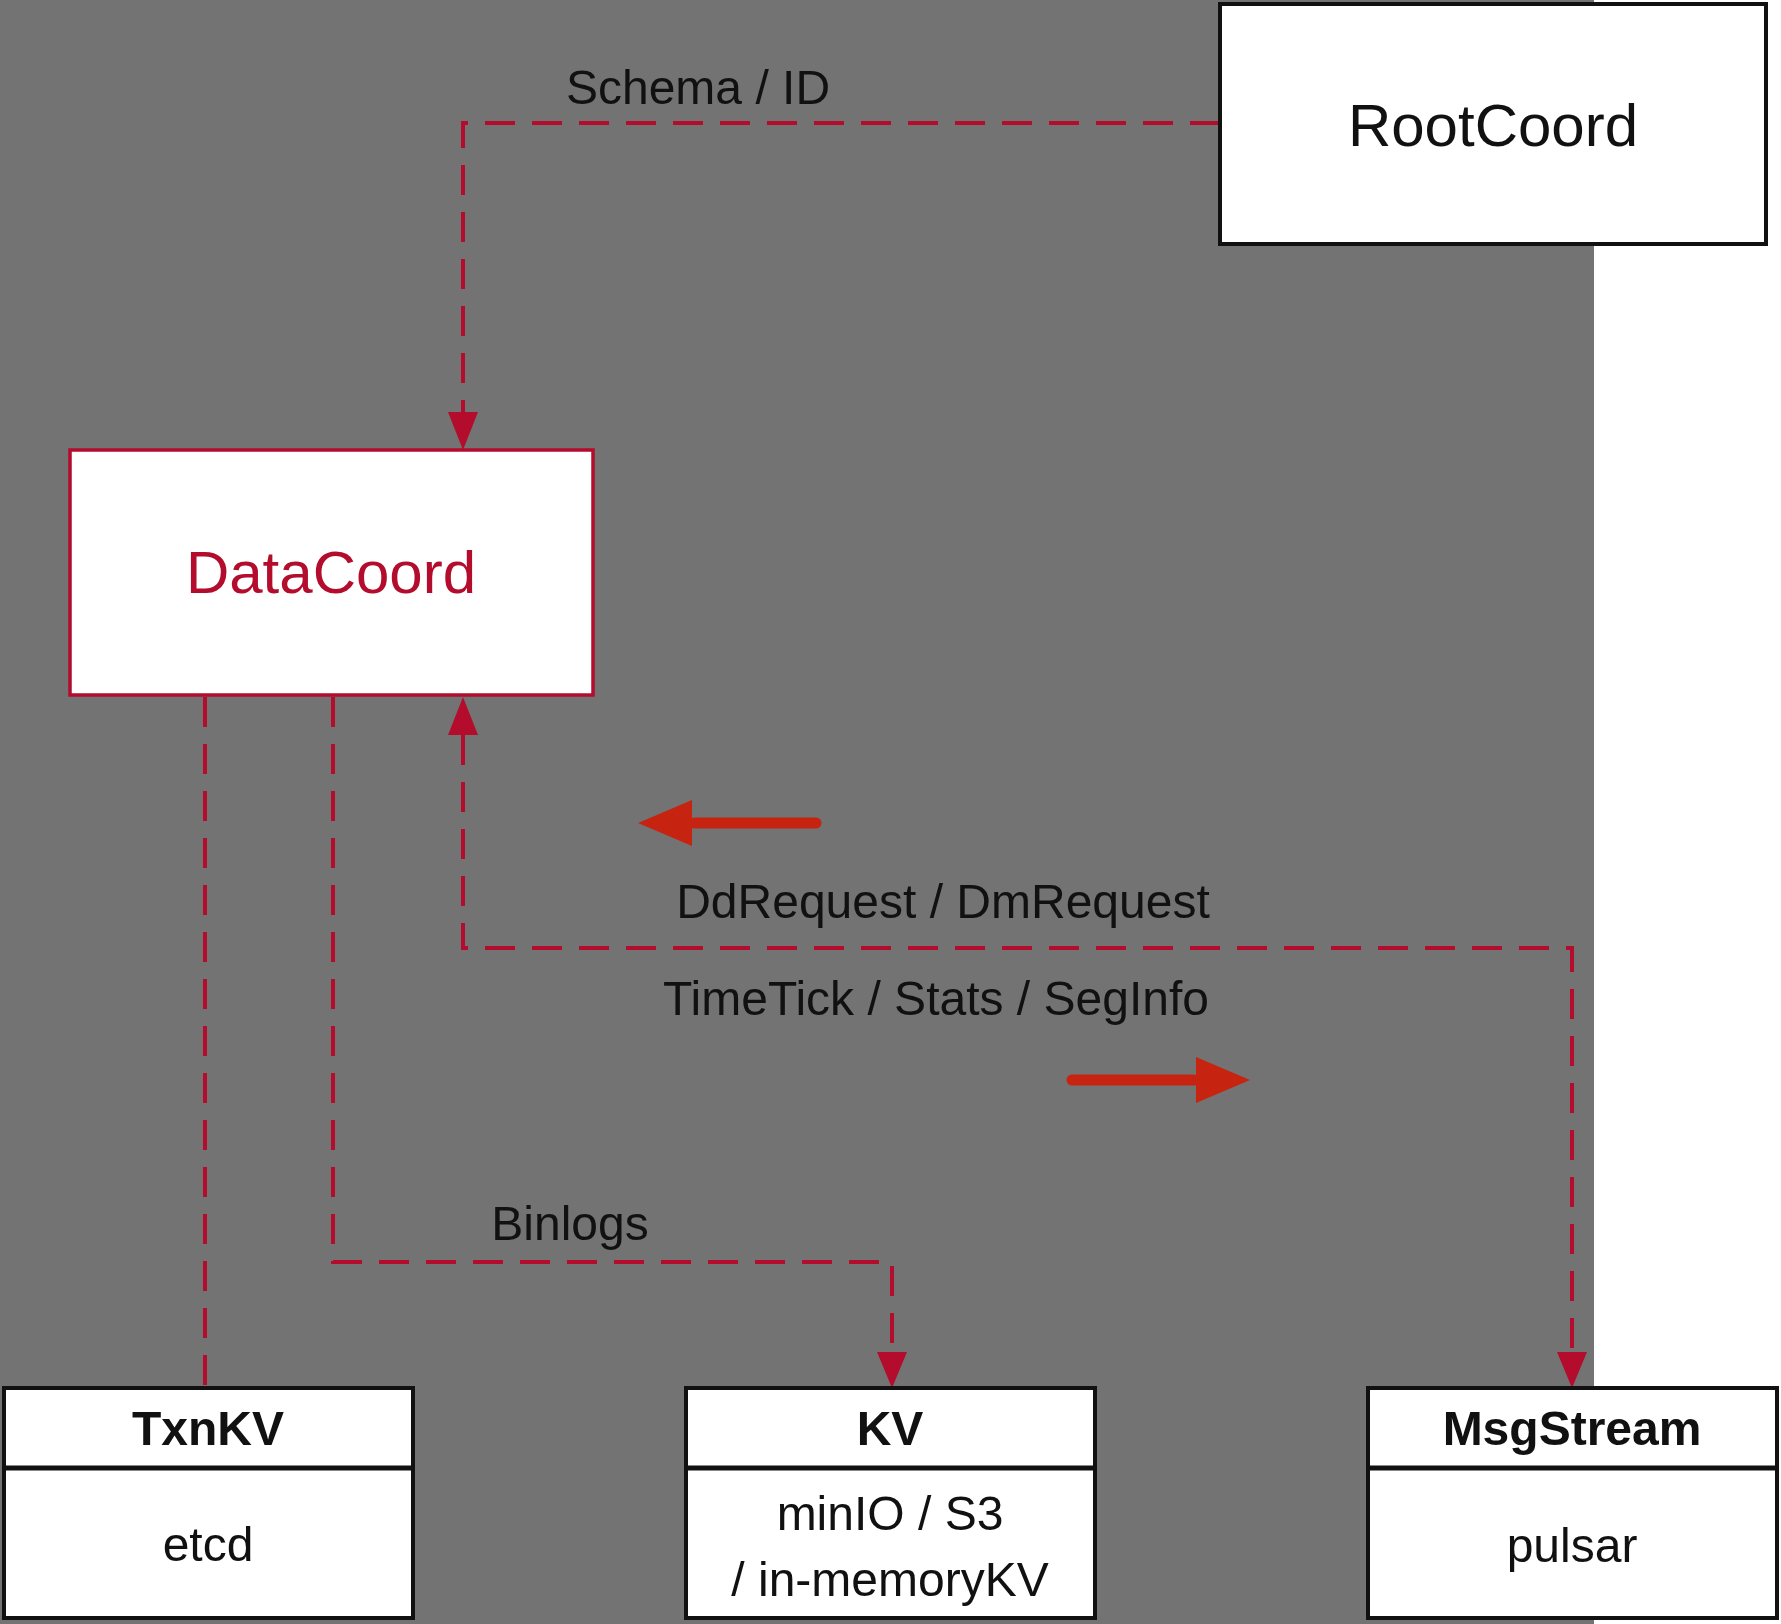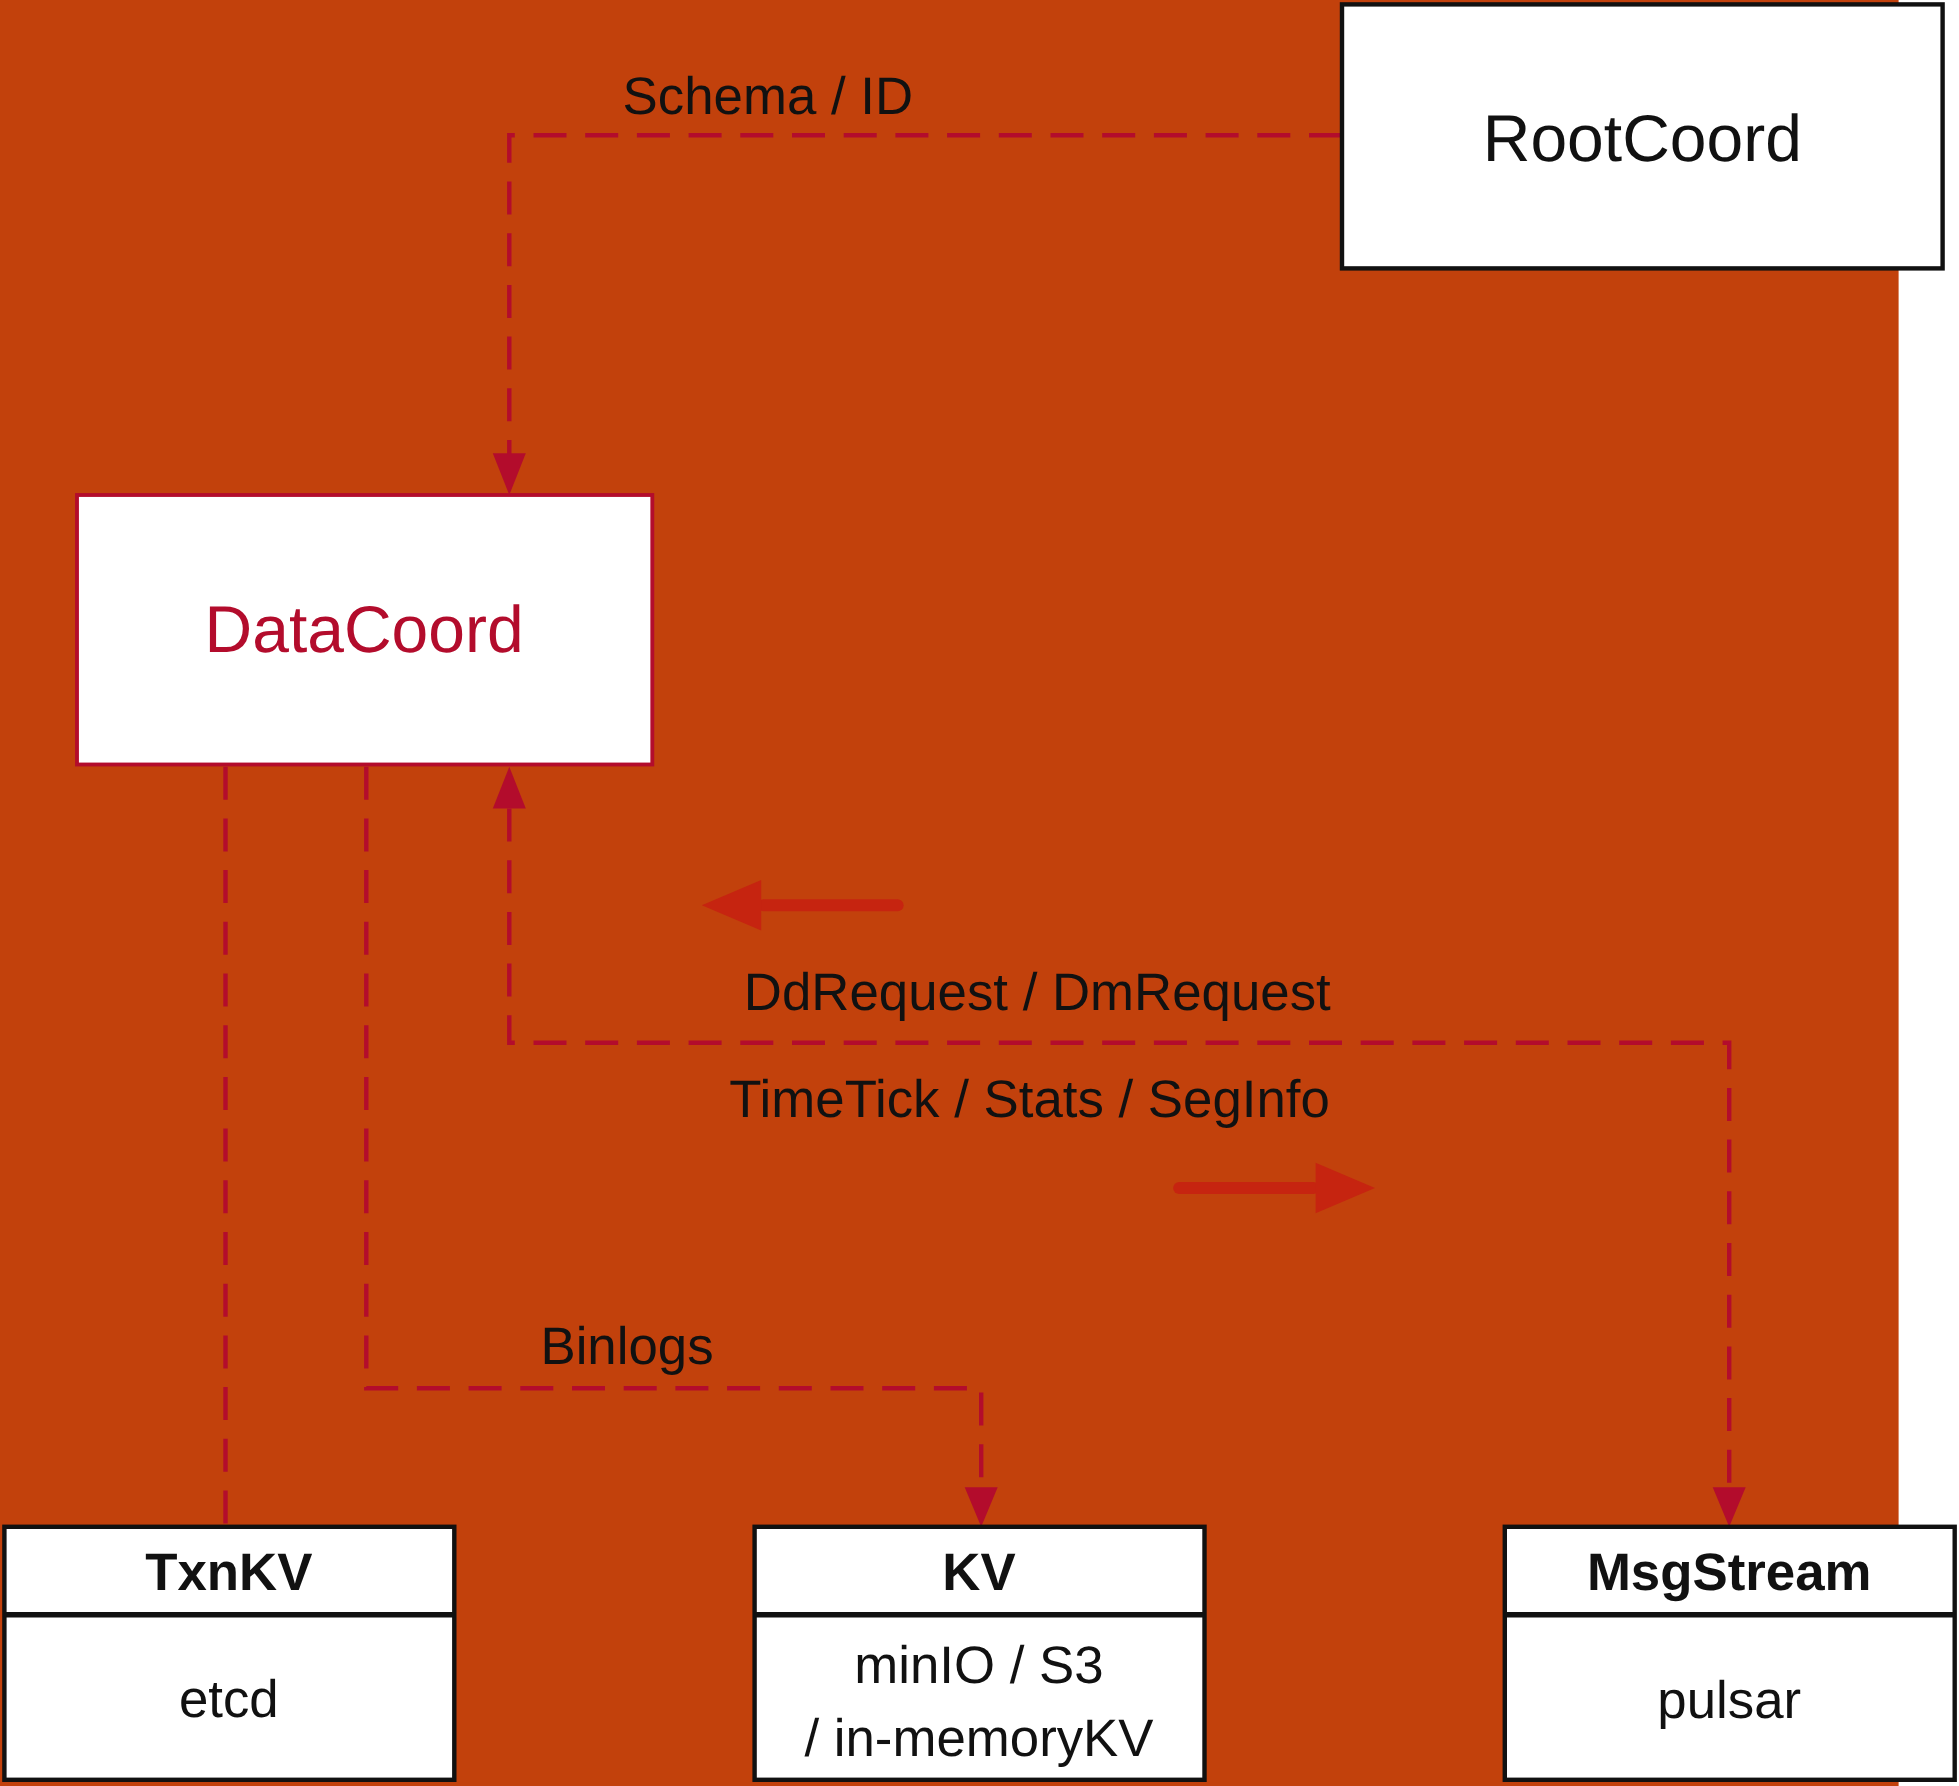--- a/index.html
+++ b/index.html
@@ -2,23 +2,23 @@
 <html style="--crimson: #b30c2c; --arrow-red: #c62410; --black: #111111;"><head>
 <meta charset="utf-8">
 <style>
   html, body {
     margin: 0;
     padding: 0;
     background: #ffffff;
   }
   .stage {
     position: relative;
-    width: 1726px;
+    width: 1594px;
     height: 1624px;
-    background: #c2410c;
+    background: #737373;
     font-family: "Liberation Sans", sans-serif;
   }
   svg { display: block; }
 
   
   .node-rect        { fill: #ffffff; stroke: var(--black, #111); stroke-width: 4px; }
   .node-divider     { stroke: var(--black, #111); stroke-width: 5px; }
   .crimson-rect     { fill: #ffffff; stroke: var(--crimson, #b30c2c); stroke-width: 3.5px; }
 
   

